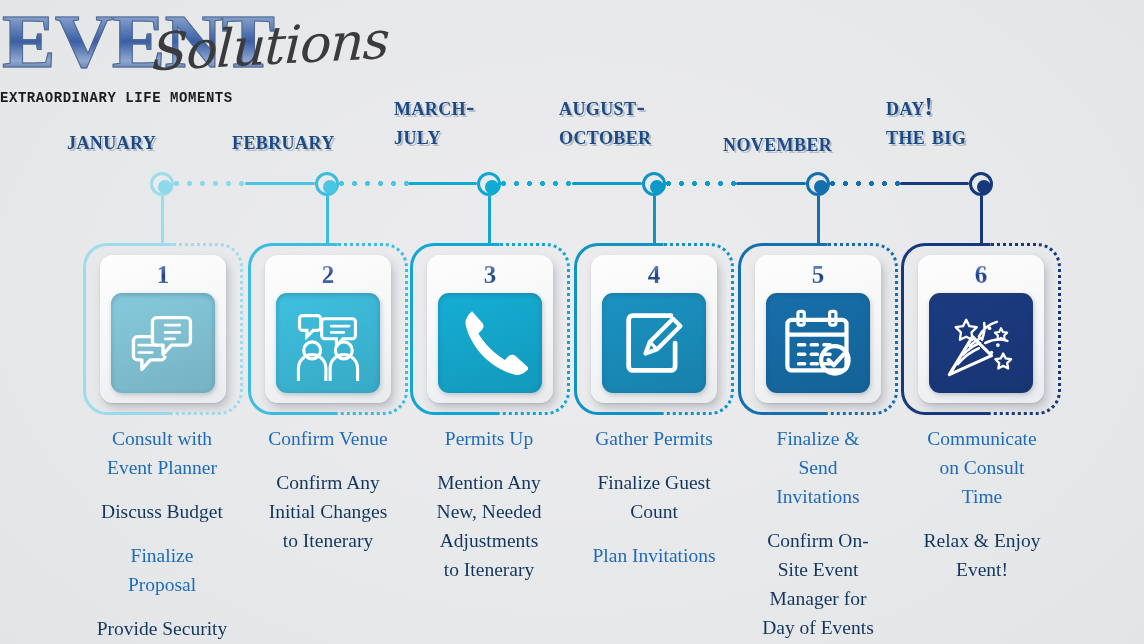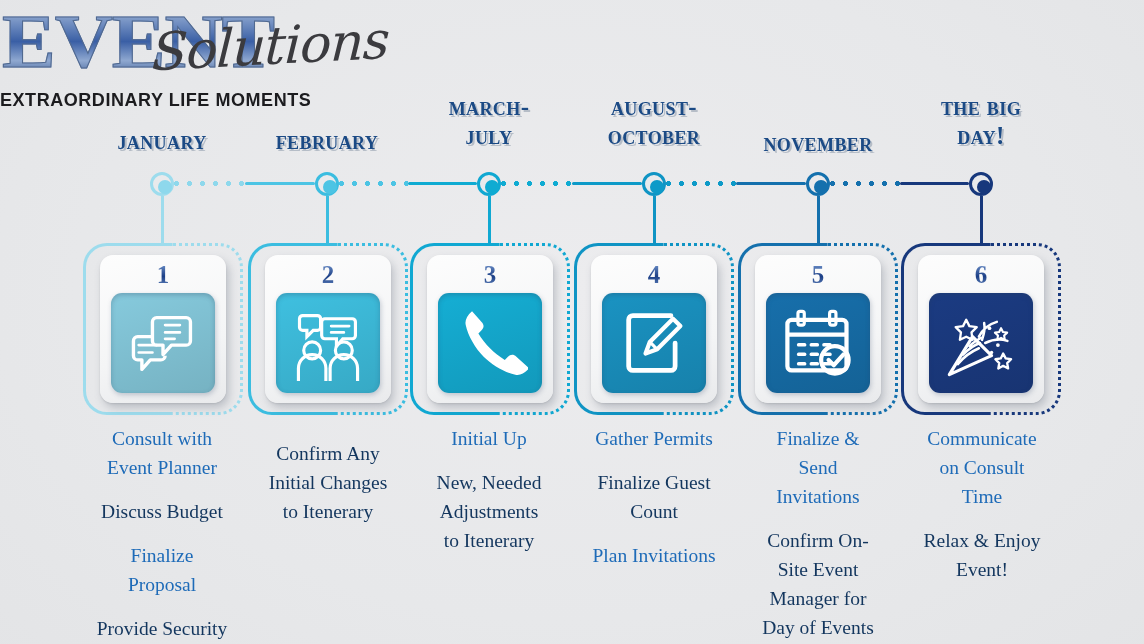--- a/index.html
+++ b/index.html
@@ -24,37 +24,37 @@
     transform:scaleX(1.06);transform-origin:left center;
   }
   .logo-solutions{
     position:absolute;left:152px;top:14px;
     font-family:"DejaVu Serif", serif;font-style:italic;font-weight:400;
     font-size:52px;color:#3b3b3f;letter-spacing:-1px;
     transform:rotate(-3deg) skewX(-6deg);
   }
   .logo-tag{
     position:absolute;left:0;top:88px;
-    font-family:Liberation Sans, sans-serif;
-    font-weight:700;font-size:18px;letter-spacing:.55px;color:#1c1c1f;
+    font-family:Liberation Mono, monospace;
+    font-weight:700;font-size:14px;letter-spacing:.55px;color:#1c1c1f;
   }
 
   
   .track{position:absolute;left:0;top:172px;width:1144px;height:24px;}
   .seg{position:absolute;height:3px;top:10px;}
   .seg.solid{border-radius:2px;}
   .seg.dots{height:5px;top:9px;background-repeat:repeat-x;background-size:13px 5px;}
   .node{position:absolute;top:0;width:24px;height:24px;border-radius:50%;
         background:#e9eaec;box-sizing:border-box;}
   .node i{position:absolute;left:5px;top:5px;width:14px;height:14px;border-radius:50%;display:block;}
   .stem{position:absolute;width:3px;top:196px;}
 
   
   .hdr{
-    position:absolute;text-align:center;
+    position:absolute;
     font-family:"Liberation Serif", serif;font-weight:700;
     font-size:25px;line-height:1.16;letter-spacing:.4px;
     font-variant:small-caps;text-transform:lowercase;
     color:#1b4a85;
     text-shadow:2px 2px 0 rgba(120,135,155,.45);
   }
 
   
   .frame{position:absolute;top:243px;width:160px;height:172px;}
   .frame .ring{position:absolute;inset:0;border-radius:24px;box-sizing:border-box;}
@@ -150,22 +150,22 @@
         <div>July</div>
       </div>
       <div class="hdr" style="left: 559px; top: 92px; width: 190px;">
         <div>august-</div>
         <div>October</div>
       </div>
       <div class="hdr" style="left: 723px; top: 128px; width: 190px;">
         <div>November</div>
       </div>
       <div class="hdr" style="left: 886px; top: 92px; width: 190px;">
+        <div>day!</div>
         <div>The big</div>
-        <div>day!</div>
       </div>
     </div>
   <div id="frames">
       <div class="frame" style="left: 83px;">
         <div class="ring solid" style="border-color: rgb(157, 220, 237);"></div>
         <div class="ring dotted" style="border-color: rgb(157, 220, 237);"></div>
         <div class="card">
           <div class="num">1</div>
           <div class="tile" style="background: linear-gradient(160deg, rgb(134, 202, 221) 0%, rgb(118, 178, 194) 100%);">
             <svg width="76" height="76" viewBox="0 0 72 72">
@@ -276,28 +276,30 @@
         <div class="gap"></div>
         <div class="line navy">Discuss Budget</div>
         <div class="gap"></div>
         <div class="line blue">Finalize</div>
         <div class="line blue">Proposal</div>
         <div class="gap"></div>
         <div class="line navy">Provide Security</div>
         <div class="line navy">Deposit</div>
       </div>
       <div class="col" style="left: 243px;">
+        <div class="line blue">Confirm Venue</div>
         <div class="gap"></div>
         <div class="line navy">Confirm Any</div>
         <div class="line navy">Initial Changes</div>
         <div class="line navy">to Itenerary</div>
       </div>
       <div class="col" style="left: 404px;">
-        <div class="line blue">Initial Up</div>
-        <div class="gap"></div>
+        <div class="line blue">Permits Up</div>
+        <div class="gap"></div>
+        <div class="line navy">Mention Any</div>
         <div class="line navy">New, Needed</div>
         <div class="line navy">Adjustments</div>
         <div class="line navy">to Itenerary</div>
       </div>
       <div class="col" style="left: 569px;">
         <div class="line blue">Gather Permits</div>
         <div class="gap"></div>
         <div class="line navy">Finalize Guest</div>
         <div class="line navy">Count</div>
         <div class="gap"></div>

